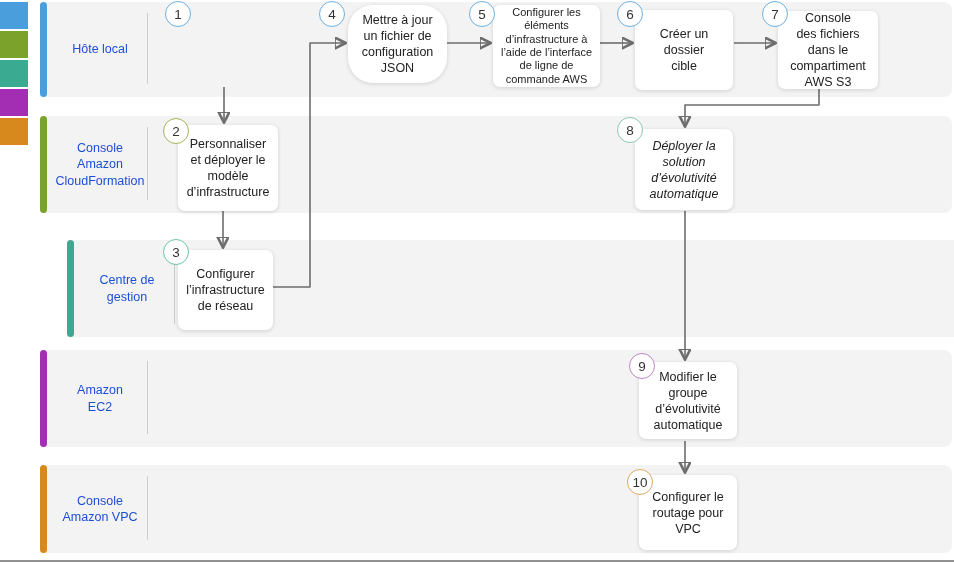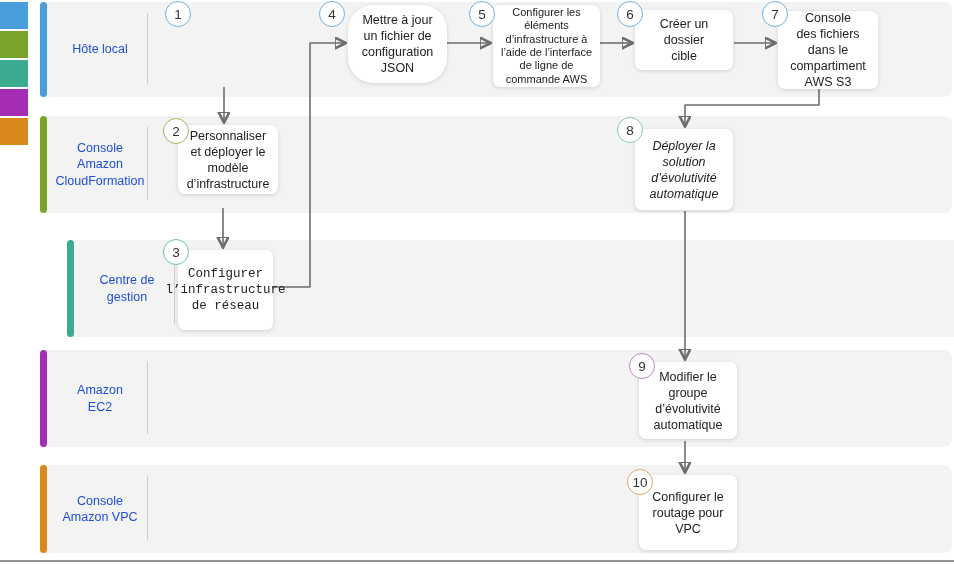--- a/index.html
+++ b/index.html
@@ -31,25 +31,25 @@
   svg.arrows path { fill:none; stroke:#6d6d6d; stroke-width:1.6; stroke-linejoin:round; }
 
   
   .card {
     position:absolute; background:#ffffff; border-radius:7px;
     box-shadow:0 1px 4px rgba(0,0,0,0.14);
     display:flex; align-items:center; justify-content:center; text-align:center;
     font-size:12.5px; line-height:1.28; color:#222222; white-space:pre-line;
   }
   .c1  { left:182px; top:4px;   width:99px;  height:82px; }
-  .c2  { left:178px; top:125px; width:100px; height:69px; }
-  .c3  { left:178px; top:250px; width:95px;  height:80px;font-family:Liberation Mono, monospace; }
+  .c2  { left:178px; top:125px; width:100px; height:86px; }
+  .c3  { left:178px; top:250px; width:95px;  height:80px; }
   .c4  { left:348px; top:5px;   width:99px;  height:78px;border-radius:25px; }
   .c5  { left:493px; top:5px;   width:107px; height:82px; font-size:11px; line-height:1.22; }
-  .c6  { left:635px; top:10px;  width:98px;  height:60px; }
+  .c6  { left:635px; top:10px;  width:98px;  height:80px; }
   .c7  { left:778px; top:11px;  width:100px; height:78px; }
   .c8  { left:635px; top:129px; width:98px;  height:81px;font-style:italic; }
   .c9  { left:639px; top:362px; width:98px;  height:77px; }
   .c10 { left:639px; top:475px; width:98px;  height:75px; }
 
   
   .badge {
     position:absolute; width:26px; height:26px; border-radius:50%;
     background:#ffffff; border:1.5px solid #999; box-sizing:border-box;
     display:flex; align-items:center; justify-content:center;

